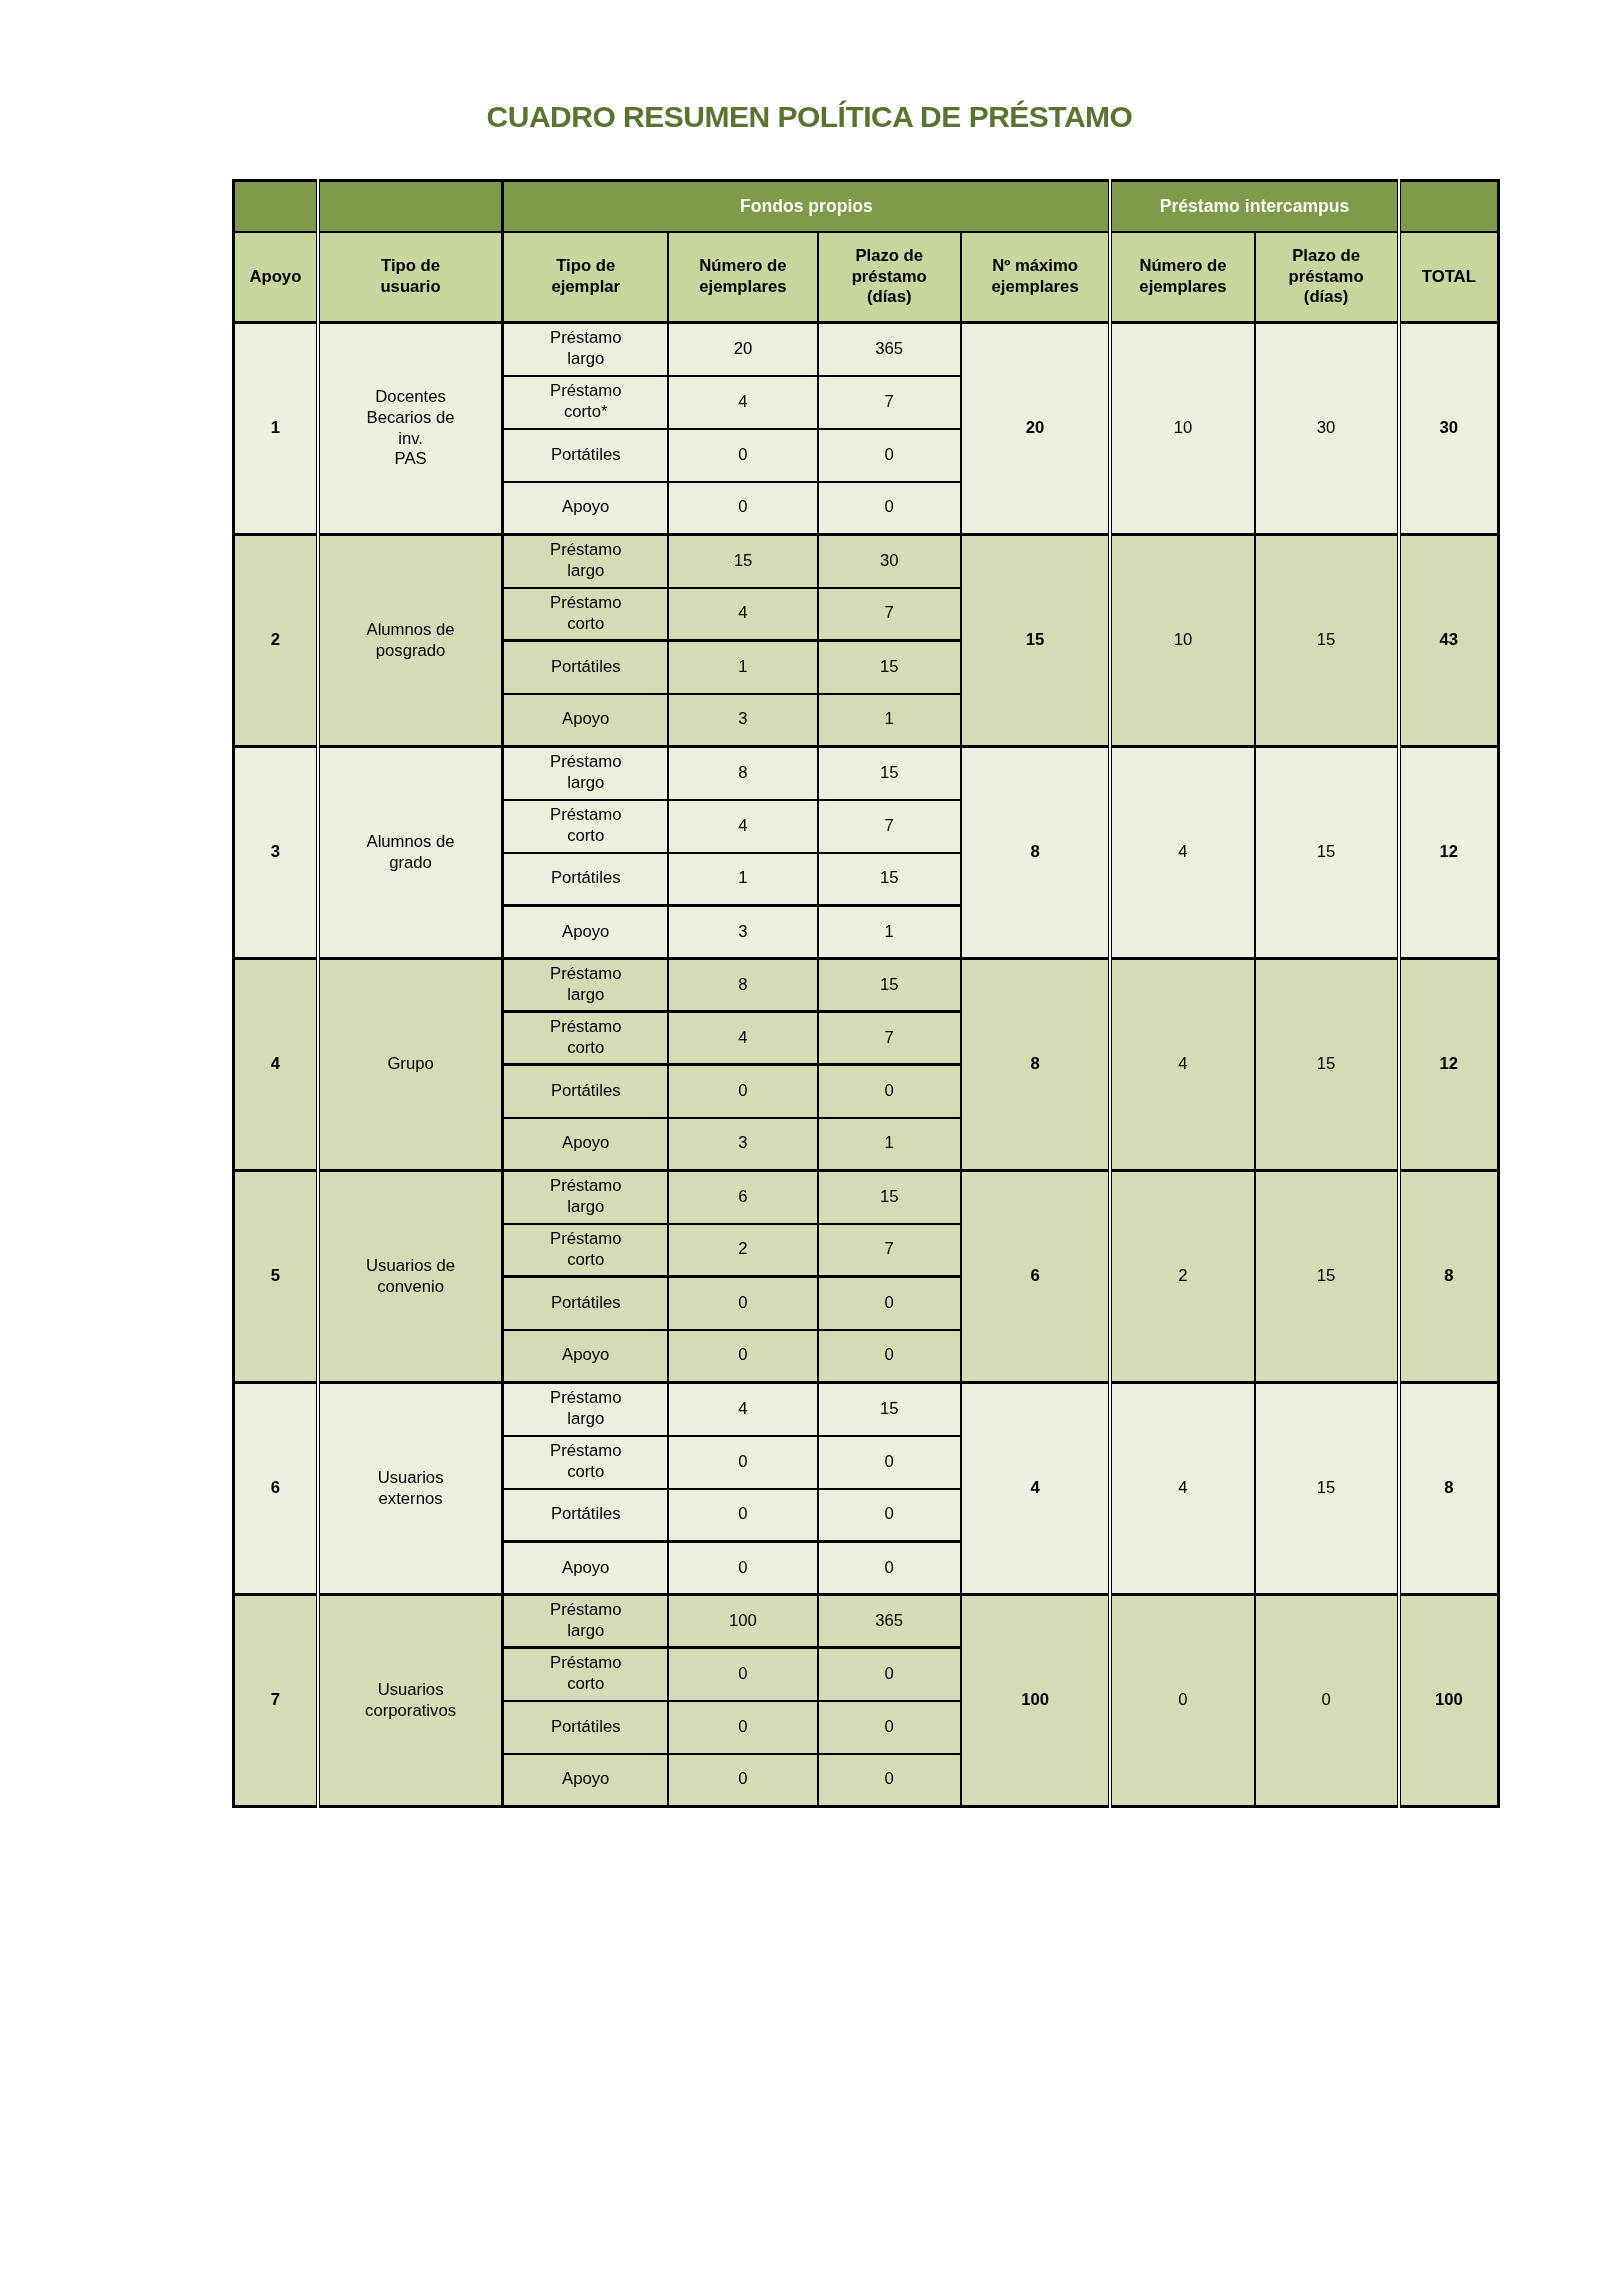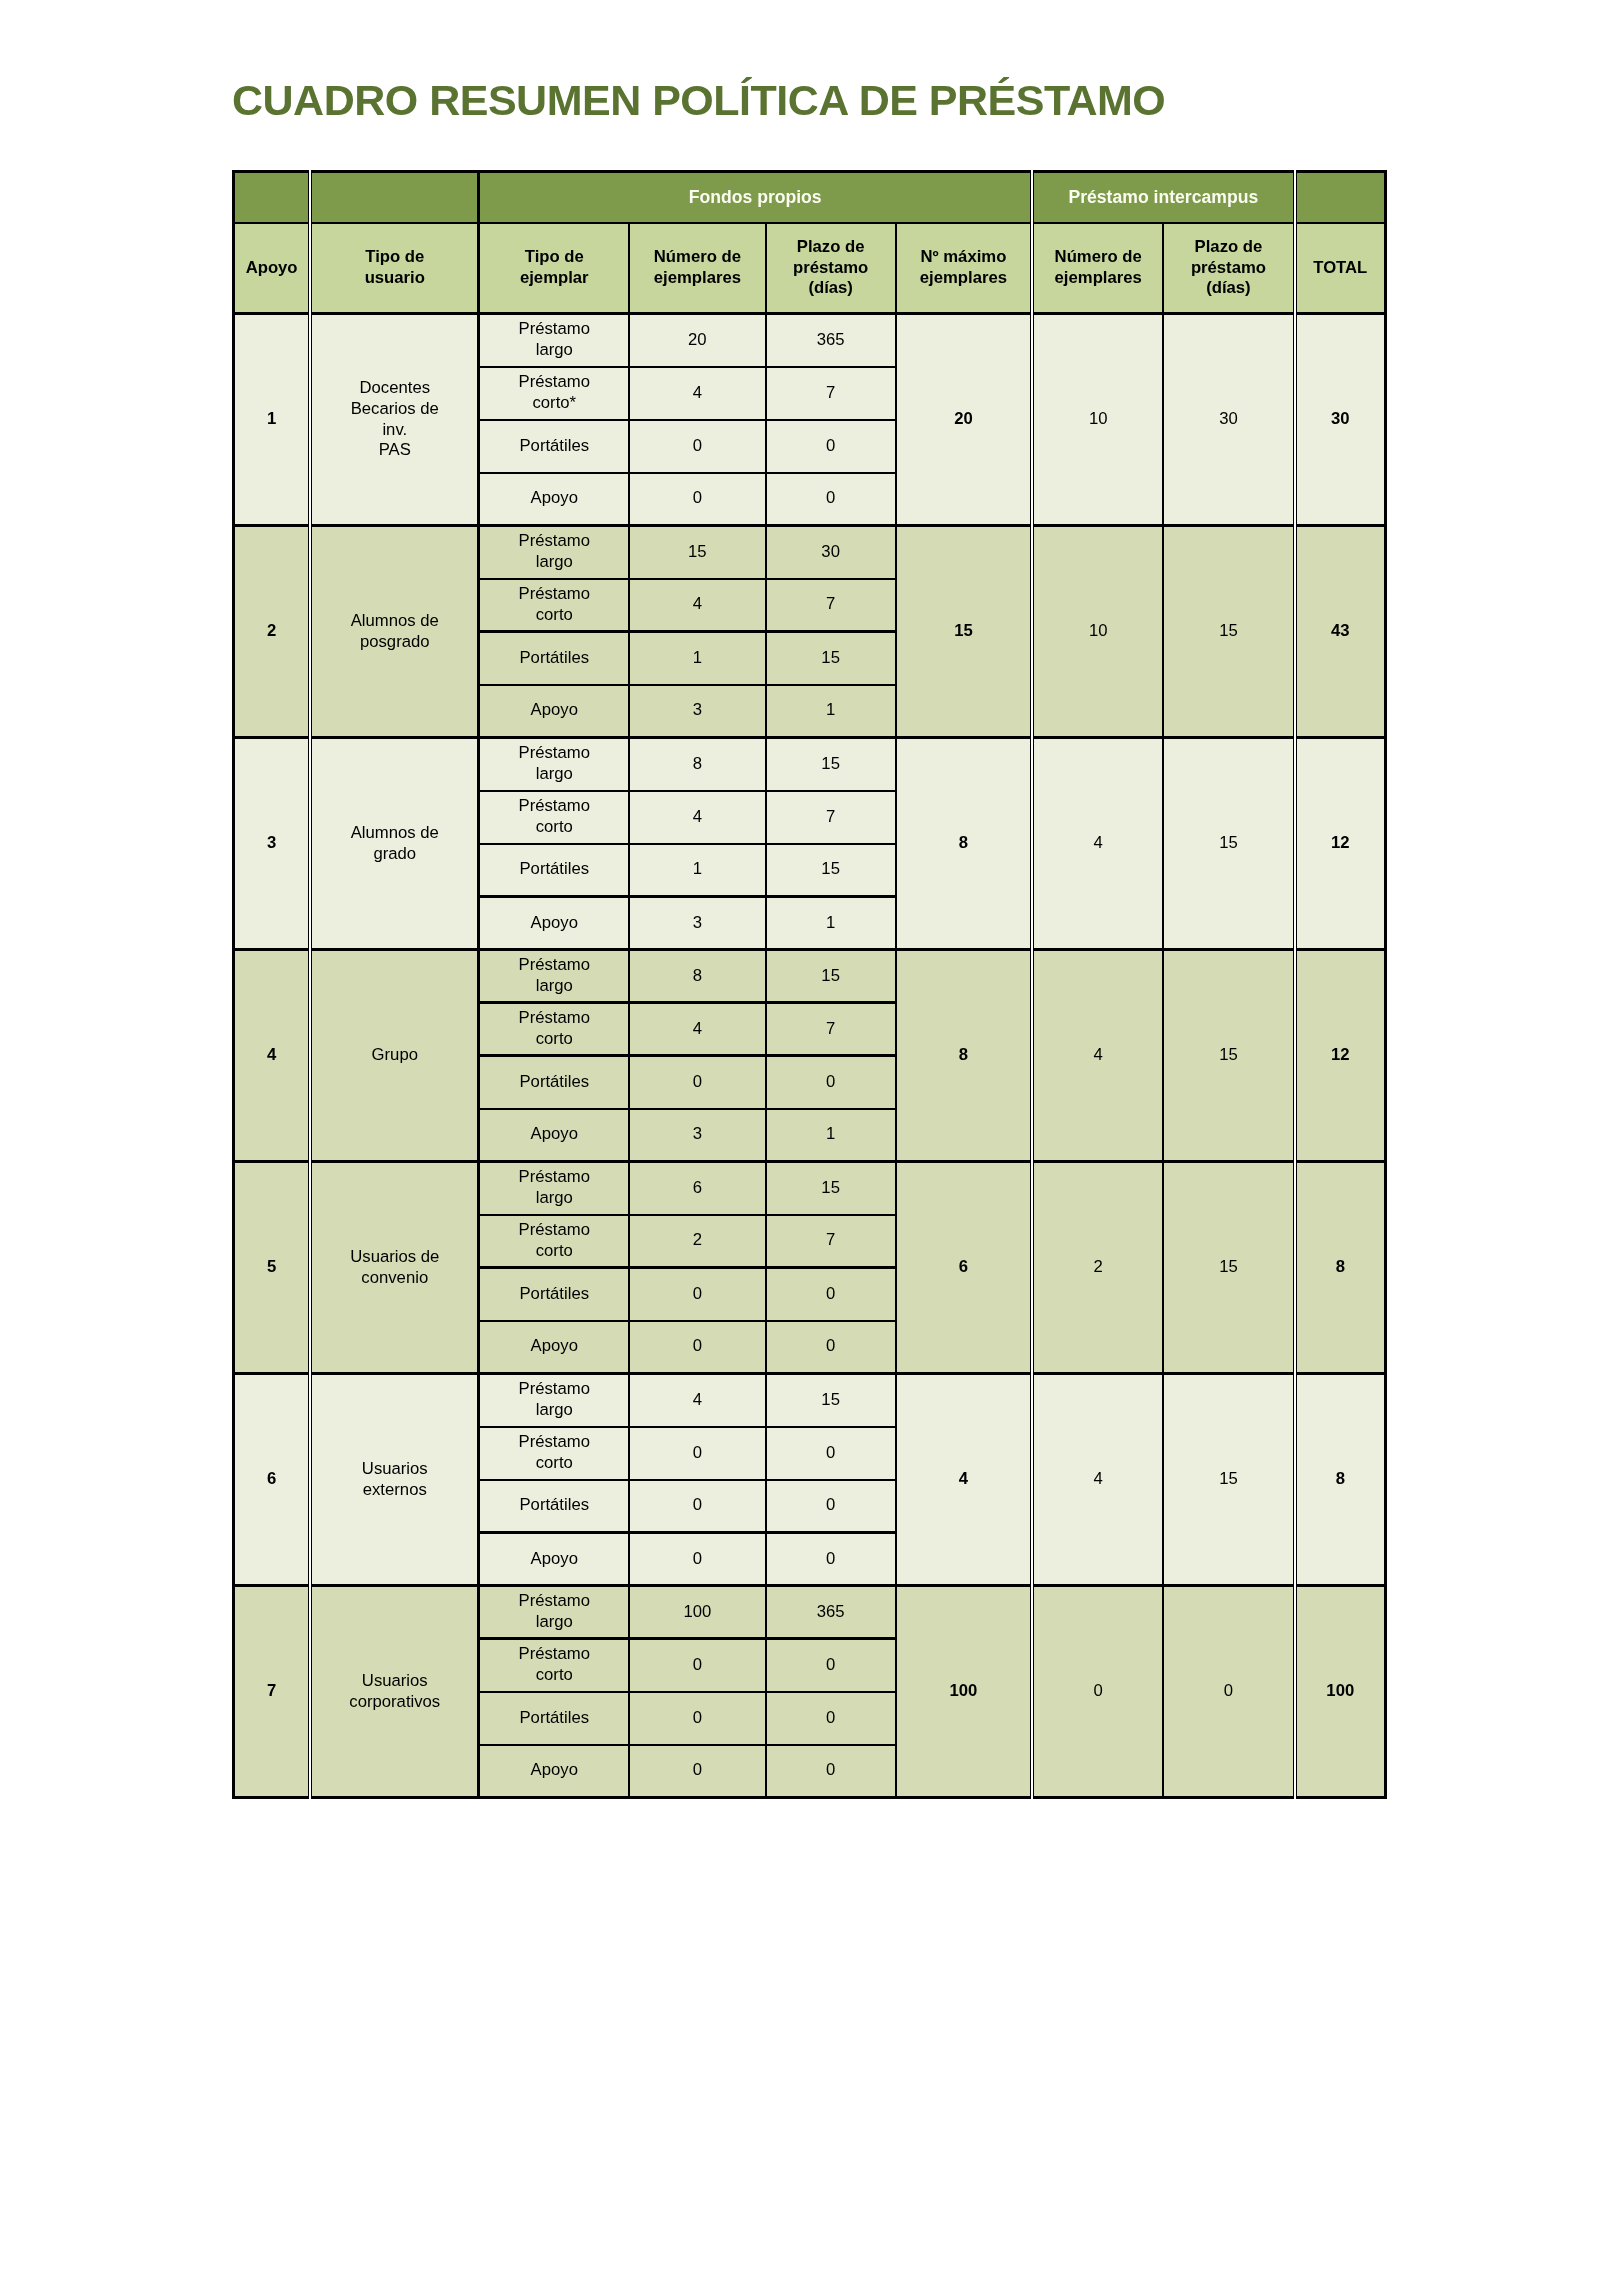--- a/index.html
+++ b/index.html
@@ -2,28 +2,28 @@
 <html lang="es" style="--title-green: #5A7331; --band-green: #7E9B4B; --header-green: #C6D69D; --light-row: #ECEFDE; --dark-row: #D5DCB5; --border-black: #000000;"><head>
 <meta charset="utf-8">
 <title>Cuadro resumen política de préstamo</title>
 <style>
   html,body{margin:0;padding:0;}
   body{
     width:1621px;height:2293px;background:#ffffff;
     font-family:"Liberation Sans",sans-serif;color:#000;
   }
   .page-title{
-    width:1155px;margin:76px 0 45px 232px;text-align:left;
-    font-size:43px;font-weight:bold;letter-spacing:-0.5px;
+    width:1155px;margin:100px 0 45px 232px;text-align:center;
+    font-size:30px;font-weight:bold;letter-spacing:-0.5px;
     color:var(--title-green,#5A7331);
     white-space:nowrap;
   }
   table.loan{
     border-collapse:collapse;table-layout:fixed;
-    width:1155px;margin-left:232px;
+    width:1268px;margin-left:232px;
     border:3.9px solid var(--border-black,#000);
     background:#fff;
   }
   col.c1{width:76px}  col.c2{width:167px} col.c3{width:149px}
   col.c4{width:135px} col.c5{width:129px} col.c6{width:135px}
   col.c7{width:130px} col.c8{width:130px} col.c9{width:90px}
 
   th,td{
     text-align:center;vertical-align:middle;padding:2px 3.9px;
     font-size:16.7px;line-height:1.25;overflow:hidden;

